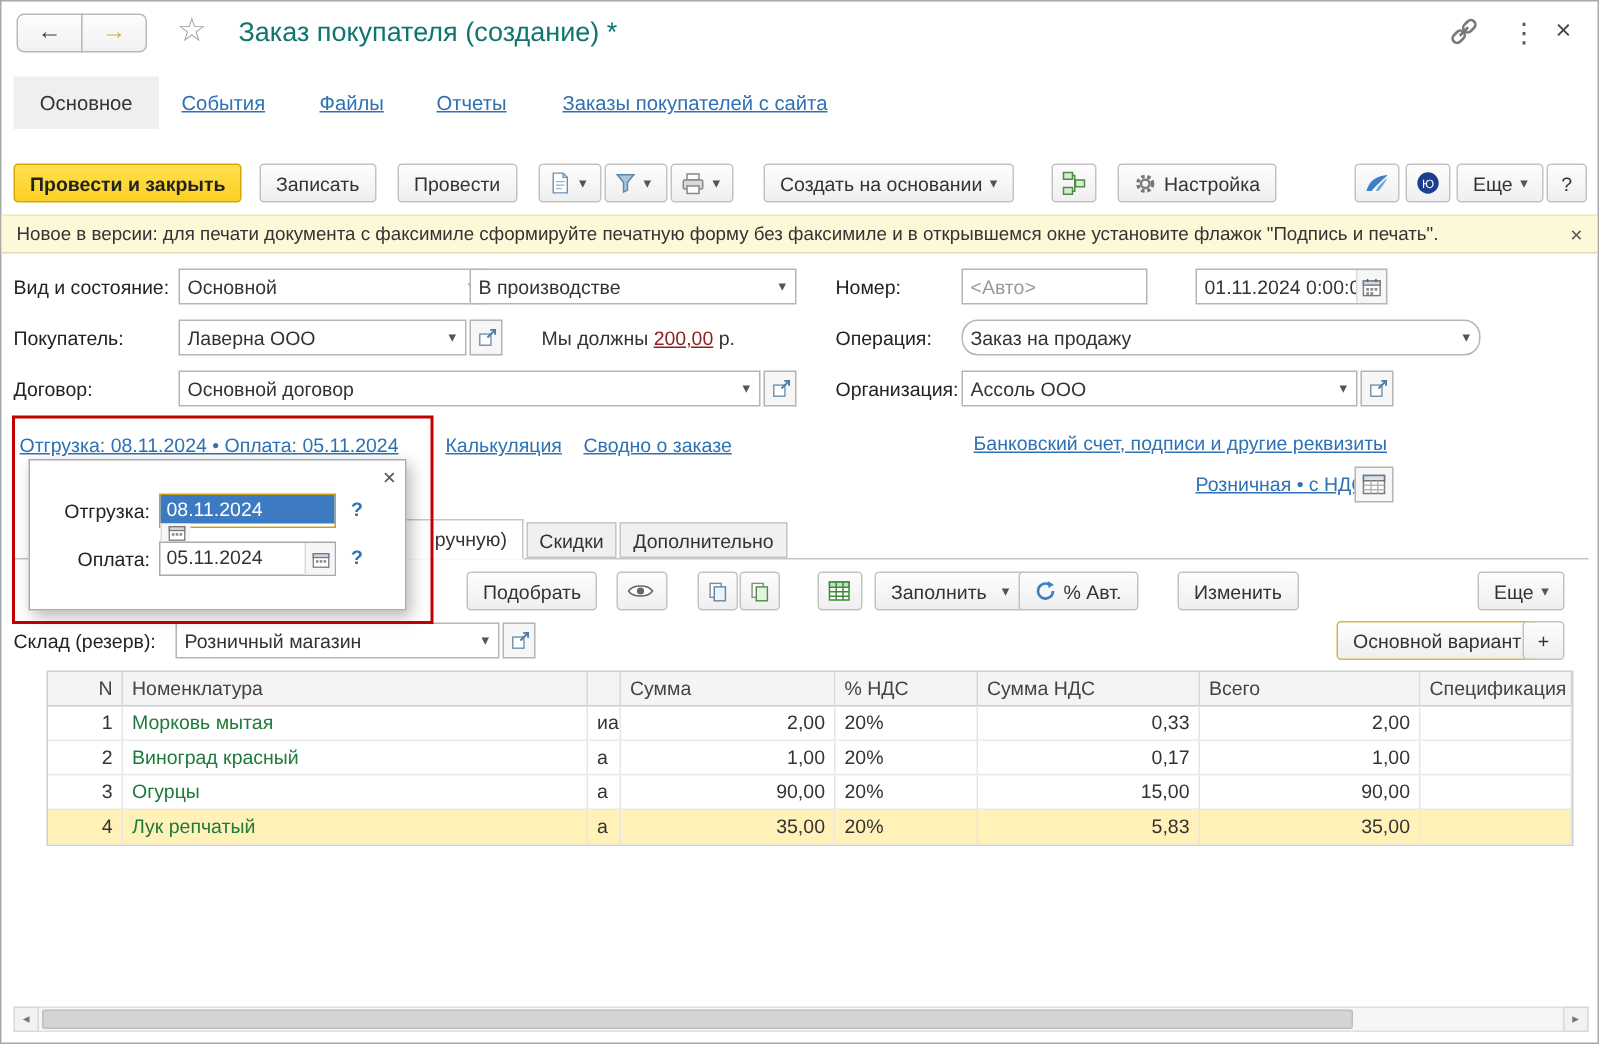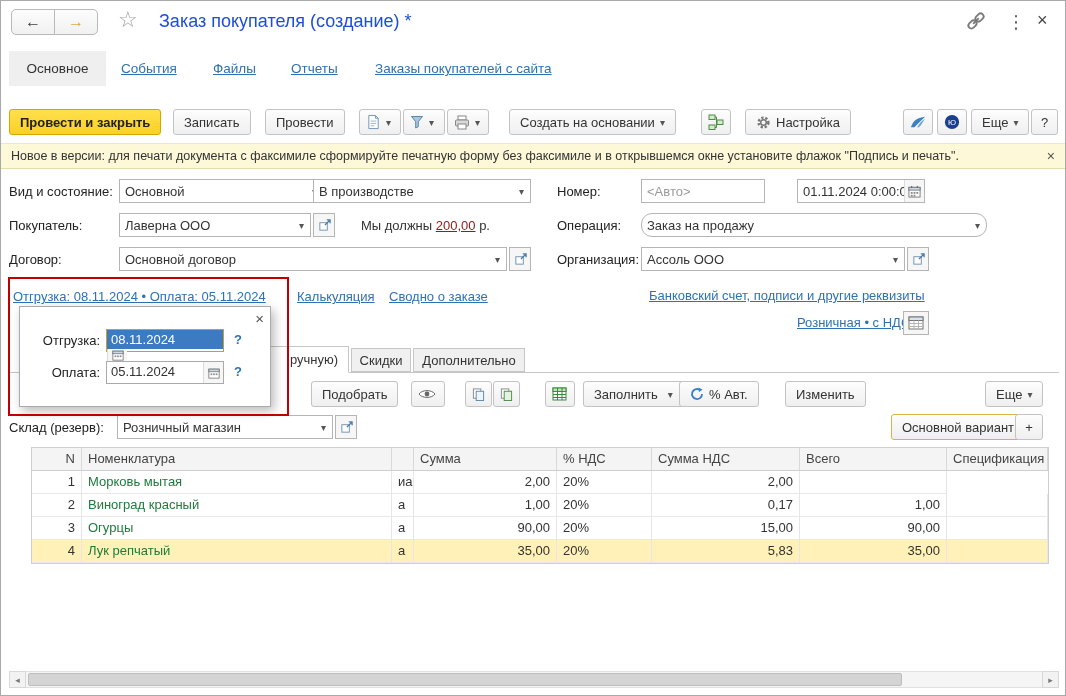--- a/index.html
+++ b/index.html
@@ -8,21 +8,21 @@
   .window { position:relative; width:1066px; height:696px; background:#fff; border:1px solid #a9a9a9; overflow:hidden; }
   .abs { position:absolute; }
 
   
   .navbtn { width:44px; height:26px; border:1px solid #b9b9b9; background:linear-gradient(#fdfdfd,#f1f1f1); font-size:16px; cursor:pointer; }
   .navbtn:first-child { border-radius:5px 0 0 5px; }
   .navbtn:last-child { border-radius:0 5px 5px 0; margin-left:-1px; }
   .navarrow.back { color:#3c3c3c; font-weight:bold; }
   .navarrow.fwd { color:#d7a94e; font-weight:bold; }
   .star { font-size:22px; color:#9e9e9e; cursor:pointer; }
-  .title { font-size:18px; color:#1d4ed8; white-space:nowrap; }
+  .title { font-size:18px; color:#0f766e; white-space:nowrap; }
   .iconbtn-plain { background:none; border:none; cursor:pointer; }
   .kebab span { font-size:18px; color:#555; }
   .closex span { font-size:18px; color:#444; }
 
   
   .mainchip { background:#efefef; color:#333; display:flex; align-items:center; justify-content:center; font-size:13.5px; cursor:pointer; }
   .toplink { color:#2e71b5; text-decoration:underline; font-size:13.5px; cursor:pointer; white-space:nowrap; }
 
   
   .btn { position:absolute; height:26px; display:inline-flex; align-items:center; gap:5px; padding:0 10px;
@@ -409,20 +409,21 @@
       <div class="tcell">Сумма НДС</div>
       <div class="tcell">Всего</div>
       <div class="tcell">Спецификация</div>
     </div>
     <div class="trow">
       <div class="tcell ta-r">1</div>
       <div class="tcell nomen">Морковь мытая</div>
       <div class="tcell">иа</div>
       <div class="tcell ta-r">2,00</div>
       <div class="tcell">20%</div>
+      <div class="tcell ta-r">0,33</div>
       <div class="tcell ta-r">2,00</div>
       <div class="tcell"></div>
     </div>
     <div class="trow">
       <div class="tcell ta-r">2</div>
       <div class="tcell nomen">Виноград красный</div>
       <div class="tcell">а</div>
       <div class="tcell ta-r">1,00</div>
       <div class="tcell">20%</div>
       <div class="tcell ta-r">0,17</div>

